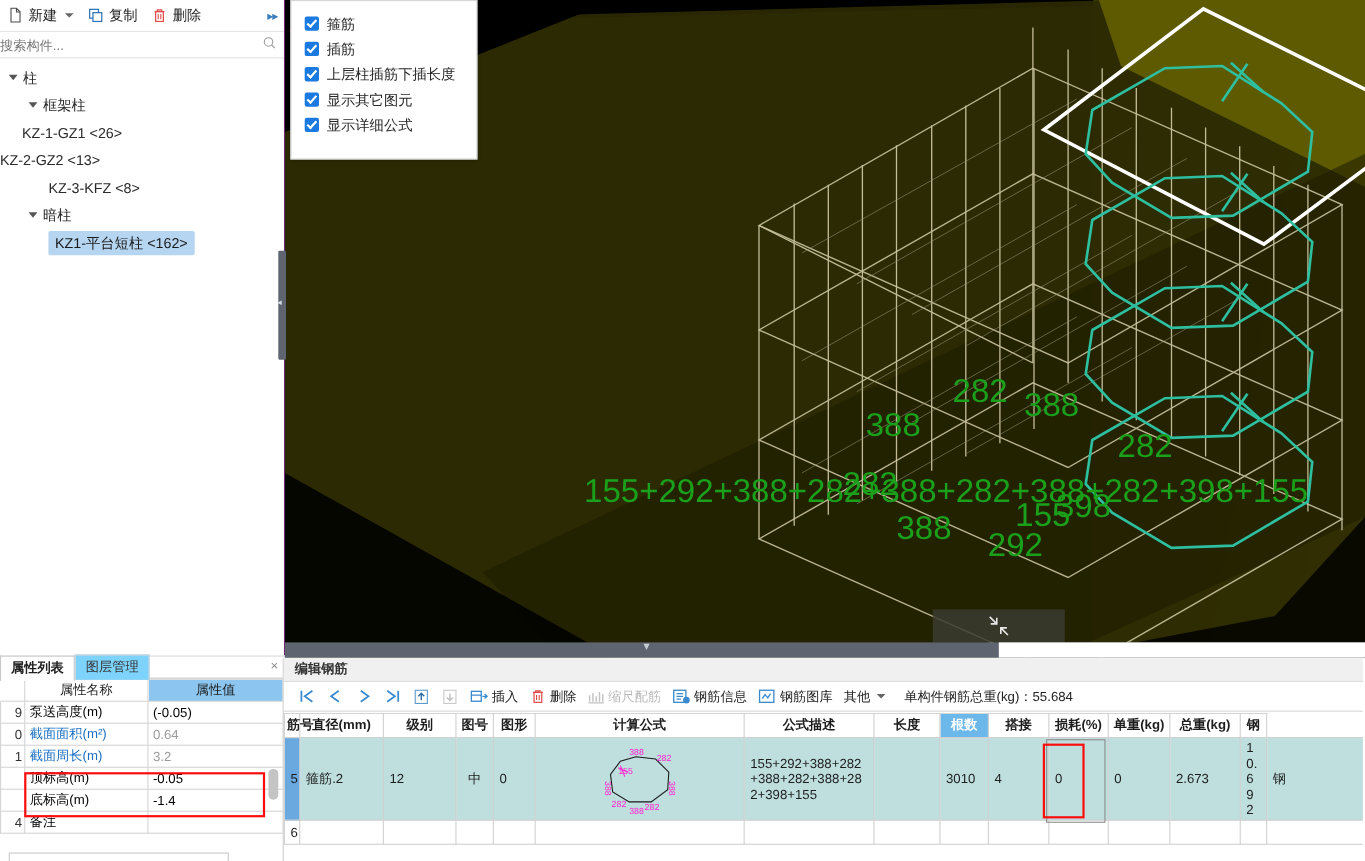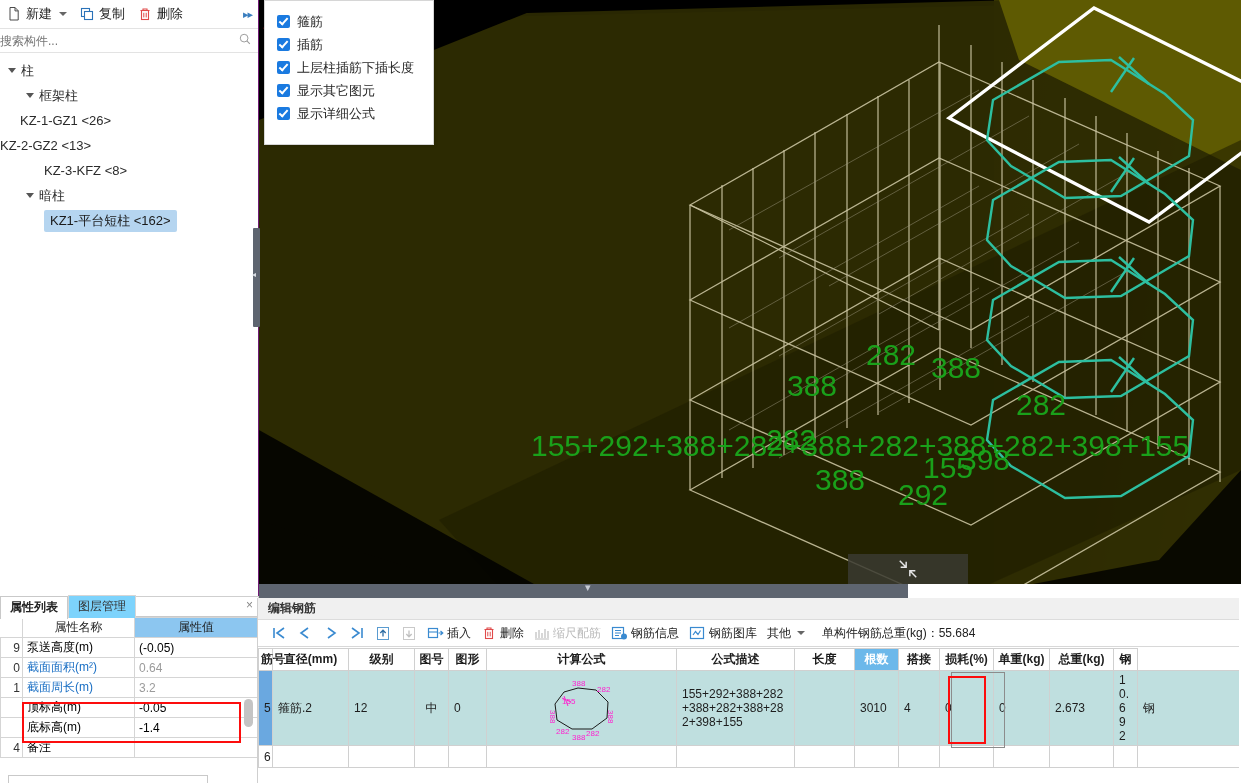--- a/index.html
+++ b/index.html
@@ -609,21 +609,21 @@
             <tr id="rebar-head">
               <th class="rownum" style="width: 14px;">筋号</th>
               <th style="width: 76px;">直径(mm)</th>
               <th style="width: 66px;">级别</th>
               <th style="width: 34px; margin-left: 34px;">图号</th>
               <th style="width: 38px;">图形</th>
               <th style="width: 190px;">计算公式</th>
               <th style="width: 118px;">公式描述</th>
               <th style="width: 60px;">长度</th>
               <th class="hl" style="width: 44px;">根数</th>
-              <th style="width: 41px;">搭接</th>
+              <th style="width: 55px;">搭接</th>
               <th style="width: 54px;">损耗(%)</th>
               <th style="width: 56px;">单重(kg)</th>
               <th style="width: 64px;">总重(kg)</th>
               <th style="width: 24px;">钢</th>
             </tr>
           </thead>
         <tbody id="rebar-body">
             <tr class="sel" style="height: 68px;">
               <td class="rownum">5</td>
               <td>箍筋.2</td>

